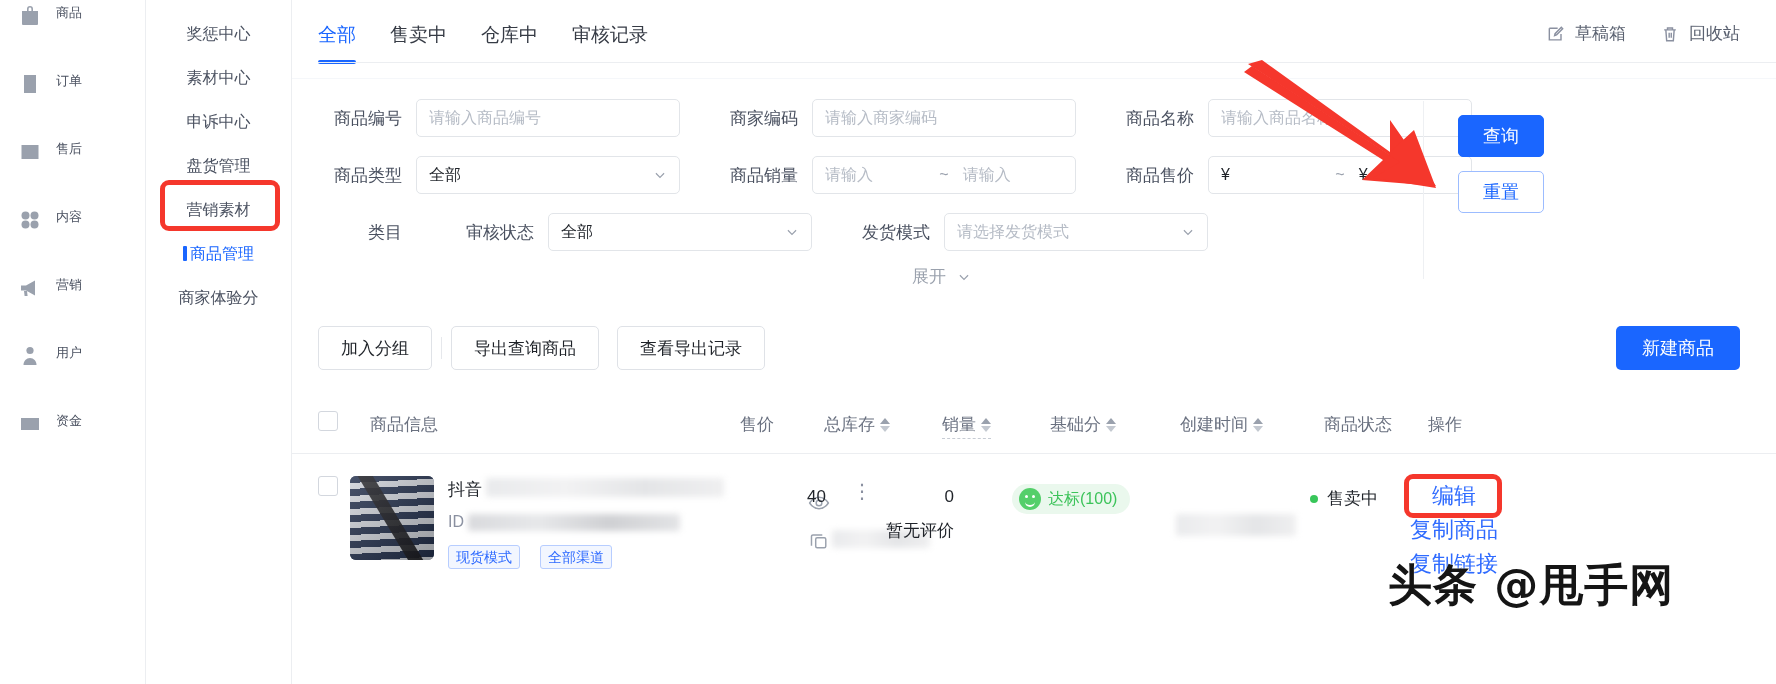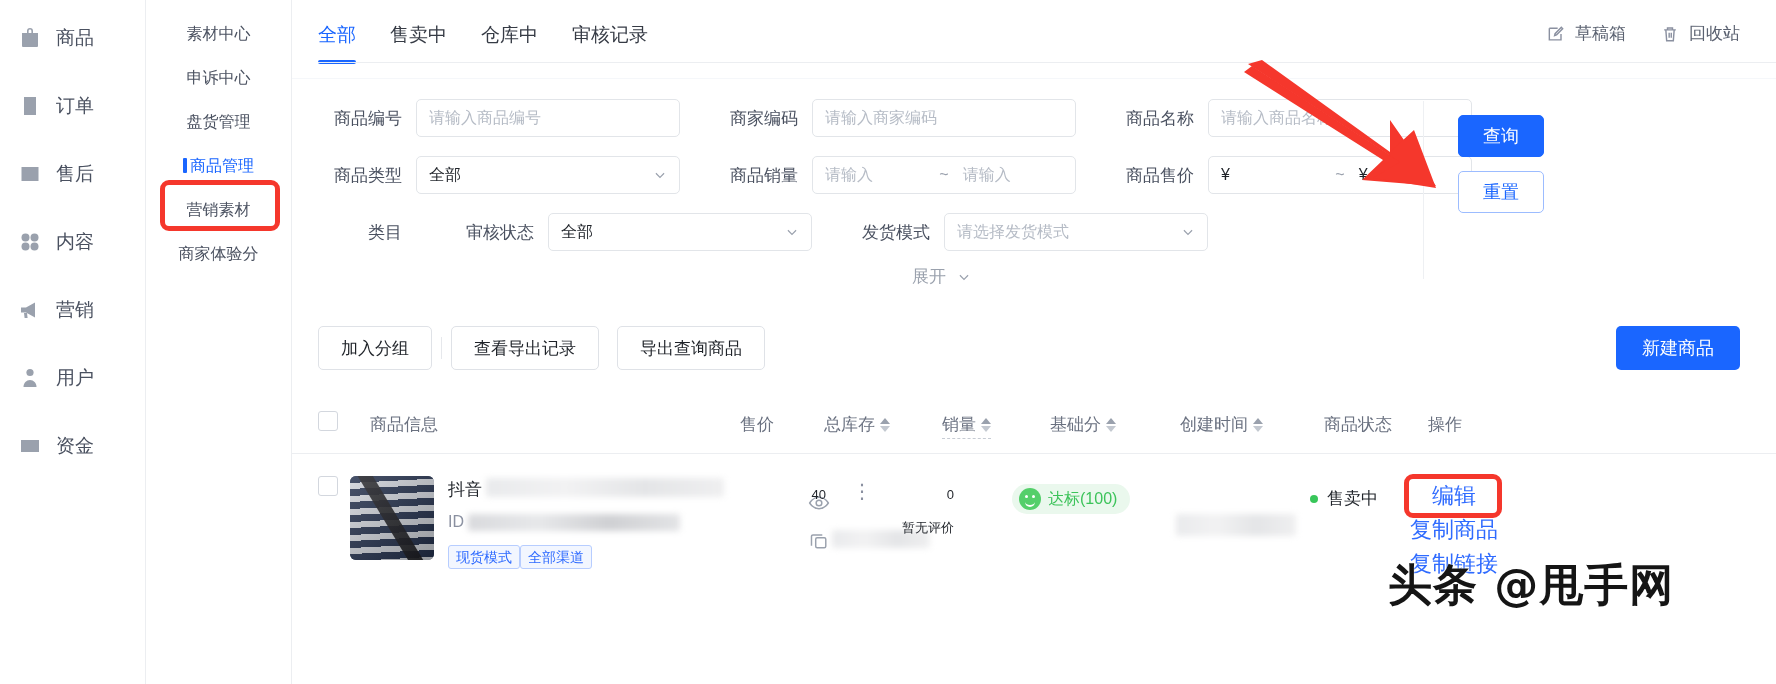--- a/index.html
+++ b/index.html
@@ -11,23 +11,23 @@
     -webkit-font-smoothing:antialiased;
   }
   .app{position:relative;width:1776px;height:684px;display:flex;}
 
   
   .nav1{
     width:146px;flex:0 0 146px;height:684px;background:#ffffff;
     border-right:1px solid #eceef1;box-sizing:border-box;padding-top:4px;
   }
   .nav1-item{
-    display:flex;align-items:center;gap:14px;
+    display:flex;align-items:flex-start;gap:14px;
     height:68px;padding-left:18px;box-sizing:border-box;
-    color:#4a5160;font-size:19px;cursor:pointer;
+    color:#4a5160;font-size:13px;cursor:pointer;
   }
   .nav1-item .ico{width:24px;height:24px;flex:0 0 24px;display:block;color:#9aa1ad;}
   .nav1-item .ico svg{display:block;width:24px;height:24px;}
 
   
   .nav2{
     width:146px;flex:0 0 146px;height:684px;background:#ffffff;
     border-right:1px solid #eceef1;box-sizing:border-box;
     padding-top:2px;position:relative;
   }
@@ -154,30 +154,30 @@
     position:absolute;inset:0;
     background:linear-gradient(135deg,rgba(255,255,255,.17),rgba(0,0,0,.28));
   }
   .prod-info{position:absolute;left:156px;top:24px;width:330px;}
   .prod-title{font-size:17px;color:#1f2329;display:flex;align-items:flex-start;}
   .blur{
     display:inline-block;background:linear-gradient(90deg,#e9eaec,#f2f2f3,#e4e5e7,#efeff0);
     border-radius:2px;filter:blur(3px);vertical-align:middle;
   }
   .prod-id{margin-top:12px;font-size:16px;color:#8a90a0;display:flex;align-items:center;}
-  .tags{margin-top:14px;display:flex;gap:0;}
+  .tags{margin-top:14px;display:flex;gap:20px;}
   .tag{
     border:1px solid #b7cdff;background:#f2f6ff;color:#2f6bff;border-radius:3px;
     font-size:14px;padding:2px 7px;line-height:18px;
   }
   .eye{position:absolute;left:516px;top:38px;color:#9aa1ad;}
   .copyico{position:absolute;left:516px;top:76px;color:#9aa1ad;}
   .dots{position:absolute;left:560px;top:32px;color:#8a90a0;font-size:20px;letter-spacing:0;line-height:10px;text-align:center;width:10px;}
   .price-blur{position:absolute;left:540px;top:76px;}
-  .cell{position:absolute;font-size:13px;color:#1f2329;text-align:right;}
+  .cell{position:absolute;font-size:17px;color:#1f2329;text-align:right;}
   .badge-ok{
     position:absolute;display:inline-flex;align-items:center;gap:7px;
     background:#eaf8ed;color:#3cc35a;border-radius:16px;padding:4px 13px 4px 7px;font-size:16px;
   }
   .face{width:22px;height:22px;border-radius:50%;background:#54cf6a;position:relative;flex:0 0 22px;}
   .face .e{position:absolute;width:3px;height:3px;background:#fff;border-radius:50%;top:7px;}
   .face .e.l{left:6px;} .face .e.r{right:6px;}
   .face .m{position:absolute;left:6px;right:6px;top:12px;height:5px;border-bottom:2px solid #fff;border-radius:0 0 7px 7px;}
   .status{position:absolute;display:flex;align-items:center;gap:9px;font-size:17px;color:#1f2329;}
   .dot{width:8px;height:8px;border-radius:50%;background:#38c65a;}
@@ -258,33 +258,36 @@
             <path d="M3 6h18v12H3V6zm2 3h14v1.6H5V9zm0 5h6v1.6H5V14z"></path>
           </svg>
       </span>
       <span>资金</span>
     </div>
   </div>
 
   <div class="nav2">
     <div style="height:10px"></div>
     <div class="nav2-item">
+      <span>奖惩中心</span>
+    </div>
+    <div class="nav2-item">
       <span>素材中心</span>
     </div>
     <div class="nav2-item">
       <span>申诉中心</span>
     </div>
     <div class="nav2-item">
       <span>盘货管理</span>
     </div>
+    <div class="nav2-item">
+      <span>营销素材</span>
+    </div>
     <div class="nav2-item active">
       <span class="bar"></span><span>商品管理</span>
-    </div>
-    <div class="nav2-item">
-      <span>营销素材</span>
     </div>
     <div class="nav2-item">
       <span>商家体验分</span>
     </div>
     <div class="hl-box" style="left:14px;top:180px;width:120px;height:51px;"></div>
   </div>
 
   <div class="main">
 
     <div class="tabbar">
@@ -416,22 +419,22 @@
       <div class="fbtns">
         <div class="btn btn-primary">查询</div>
         <div class="btn btn-ghost">重置</div>
       </div>
     </div>
 
     <div class="toolbar">
       <div class="tb-left">
         <div class="obtn">加入分组</div>
         <div class="vsep"></div>
+        <div class="obtn">导出查询商品</div>
         <div class="obtn">查看导出记录</div>
-        <div class="obtn">导出查询商品</div>
       </div>
       <div class="tb-right">
         <div class="btn-new">新建商品</div>
       </div>
     </div>
 
     <div class="table">
       <div class="thead">
         <div class="th" style="left:26px;top:20px;">
           <span class="cbox"></span>

